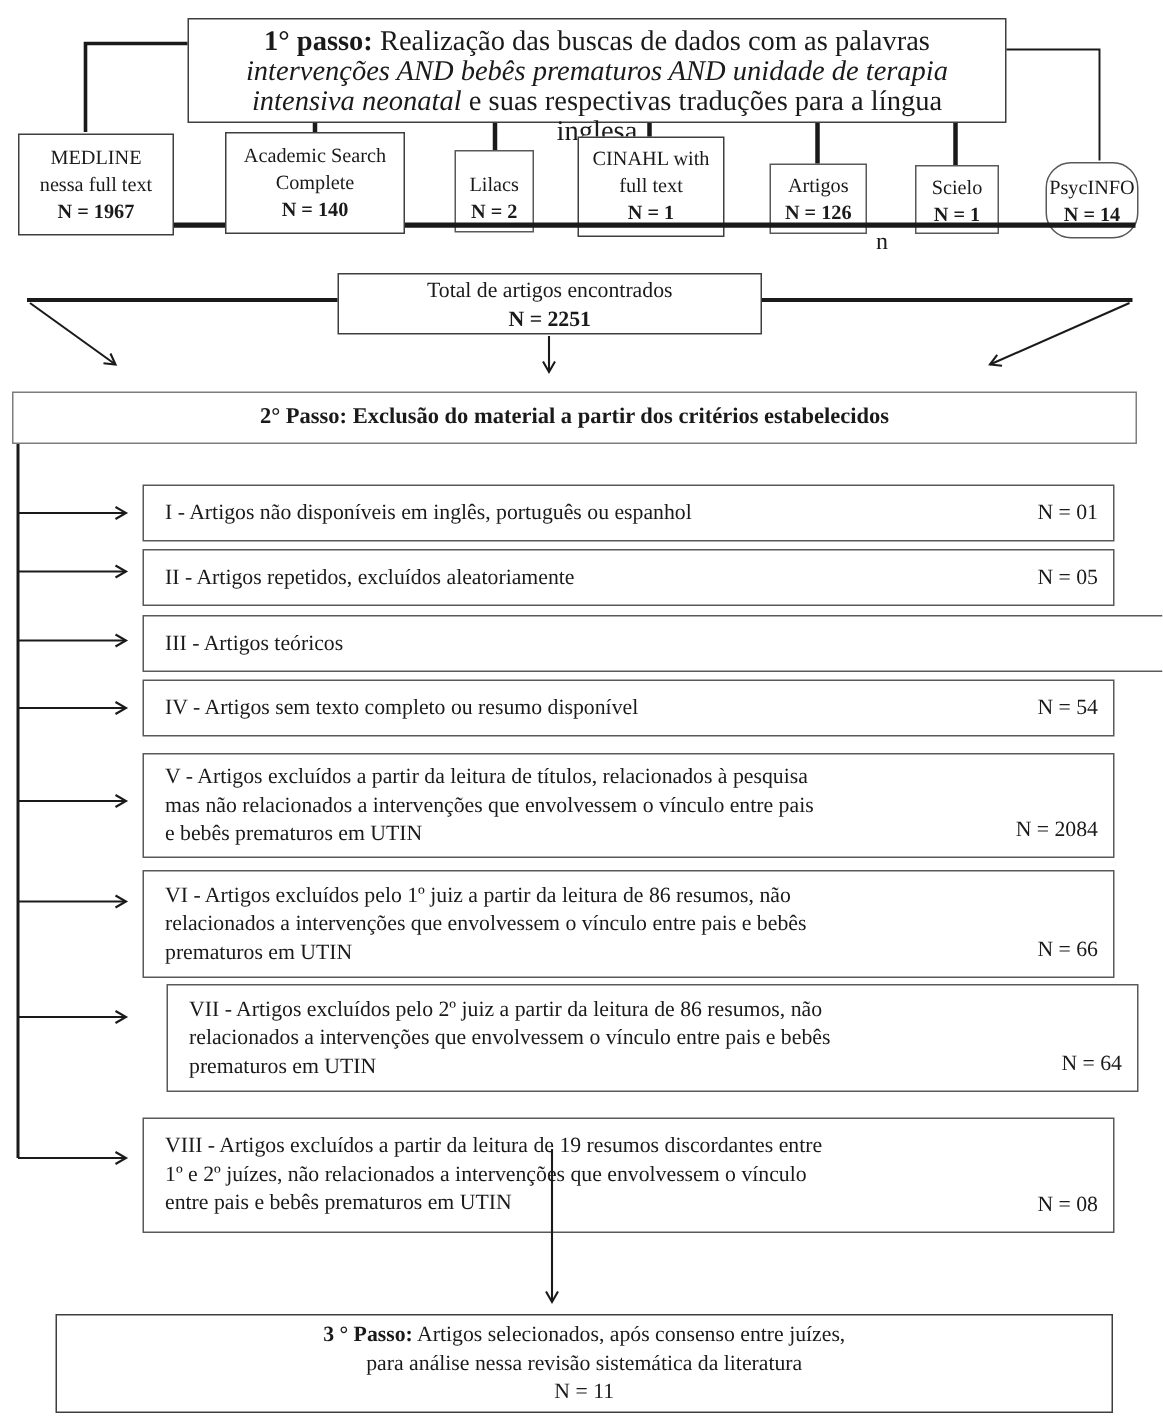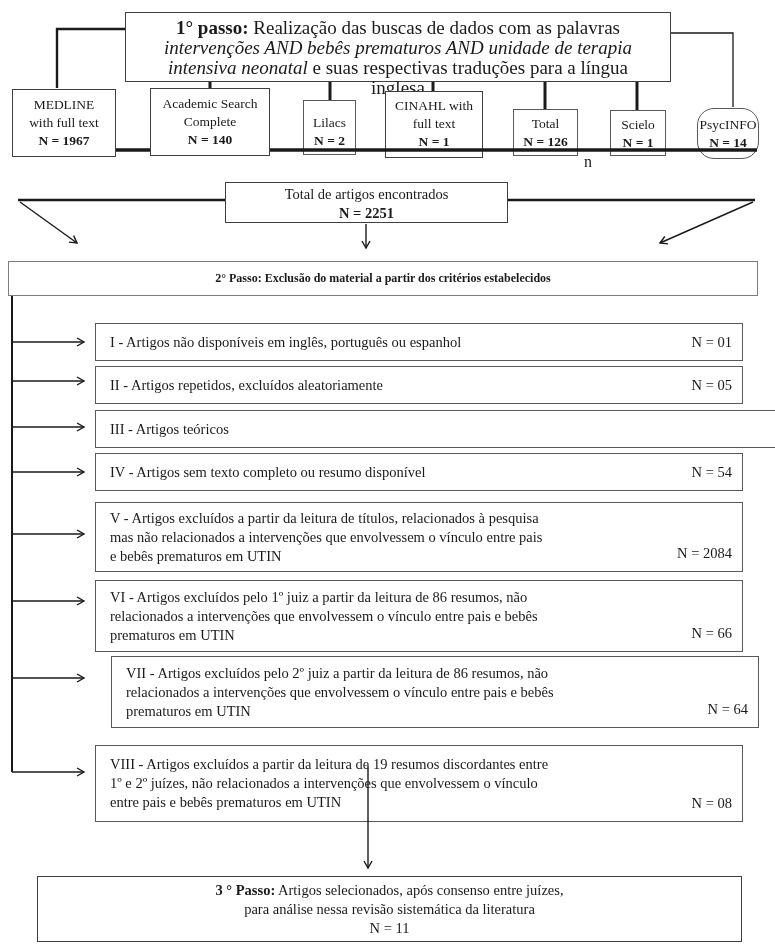--- a/index.html
+++ b/index.html
@@ -10,60 +10,60 @@
   .box{position:absolute;box-sizing:border-box;background:#ffffff;}
   .bd-dark{border:1px solid #3f3f3f;}
   .bd-mid{border:1px solid #595959;}
   .bd-lt{border:1px solid #7d7d7d;}
   .center{text-align:center;}
   .step1{font-size:19px;line-height:20px;padding:5px 16px;}
   .dbbox{font-size:13.5px;line-height:18px;text-align:center;}
   .dbname{white-space:pre-line;}
   .dbn{font-weight:bold;}
   .totalbox{font-size:14.5px;line-height:19px;padding-top:2px;}
-  .step2{font-size:12px;line-height:33px;font-weight:bold;text-align:center;}
+  .step2{font-size:15px;line-height:33px;font-weight:bold;text-align:center;}
   .crit{font-size:14.5px;line-height:19px;padding:9px 60px 6px 14px;}
   .crit .ctext{white-space:pre-line;}
   .crit .cn{position:absolute;right:10px;bottom:8px;white-space:nowrap;}
   .step3{font-size:14.5px;line-height:19px;padding-top:4px;}
   .bold{font-weight:bold;}
   .ital{font-style:italic;}
   .strayn{position:absolute;left:584px;top:153px;font-size:16px;}
   svg.wires{position:absolute;left:0;top:0;z-index:10;pointer-events:none;}
 </style>
 </head>
 <body>
 
 <div class="stage">
 
   <div class="box bd-dark step1 center" style="left:125px;top:12px;width:546px;height:70px;">
     <span class="bold">1° passo:</span><span> Realização das buscas de dados com as palavras </span><span class="ital">intervenções AND bebês prematuros AND unidade de terapia intensiva neonatal</span><span> e suas respectivas traduções para a língua inglesa</span>
   </div>
 
   <div class="box bd-dark dbbox" style="left:12px;top:89px;width:104px;height:68px;padding-top:6px;">
     <div class="dbname">MEDLINE
-with full text</div>
+nessa full text</div>
     <div class="dbn">N = 1967</div>
   </div>
   <div class="box bd-dark dbbox" style="left:150px;top:88px;width:120px;height:68px;padding-top:6px;">
     <div class="dbname">Academic Search
 Complete</div>
     <div class="dbn">N = 140</div>
   </div>
   <div class="box bd-mid dbbox" style="left:303px;top:100px;width:53px;height:55px;padding-top:13px;">
     <div class="dbname">Lilacs</div>
     <div class="dbn">N = 2</div>
   </div>
   <div class="box bd-dark dbbox" style="left:385px;top:91px;width:98px;height:67px;padding-top:5px;">
     <div class="dbname">CINAHL with
 full text</div>
     <div class="dbn">N = 1</div>
   </div>
   <div class="box bd-mid dbbox" style="left:513px;top:109px;width:65px;height:47px;padding-top:5px;">
-    <div class="dbname">Total</div>
+    <div class="dbname">Artigos</div>
     <div class="dbn">N = 126</div>
   </div>
   <div class="box bd-mid dbbox" style="left:610px;top:110px;width:56px;height:46px;padding-top:5px;">
     <div class="dbname">Scielo</div>
     <div class="dbn">N = 1</div>
   </div>
   <div class="box bd-mid dbbox" style="left:697px;top:108px;width:62px;height:51px;padding-top:7px;border-radius:17px;">
     <div class="dbname">PsycINFO</div>
     <div class="dbn">N = 14</div>
   </div>

